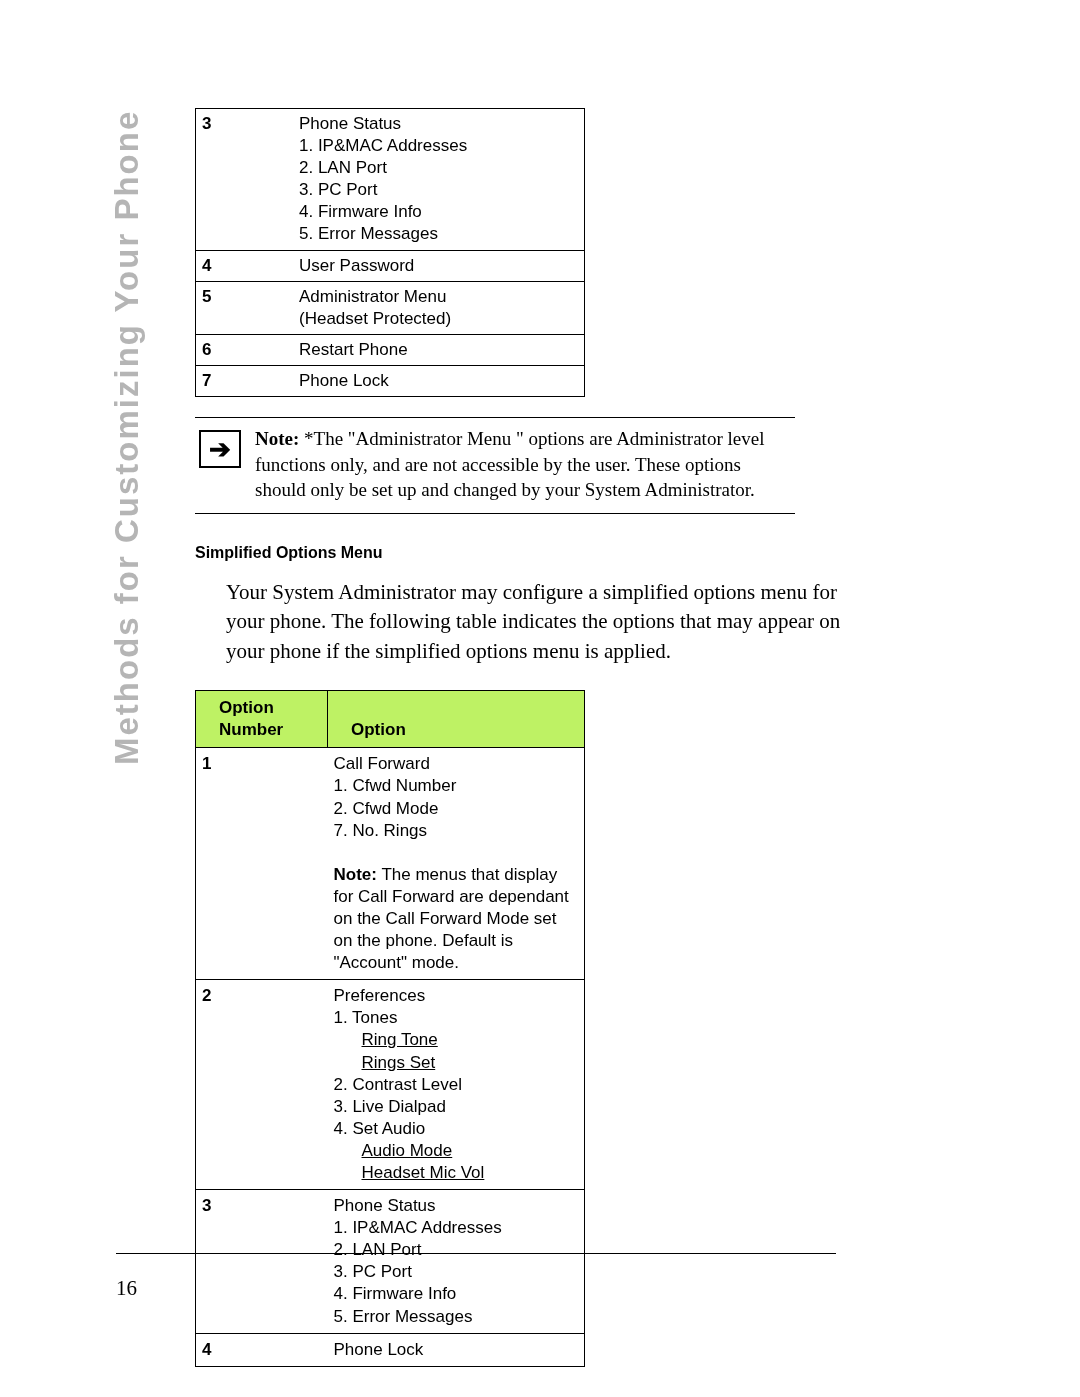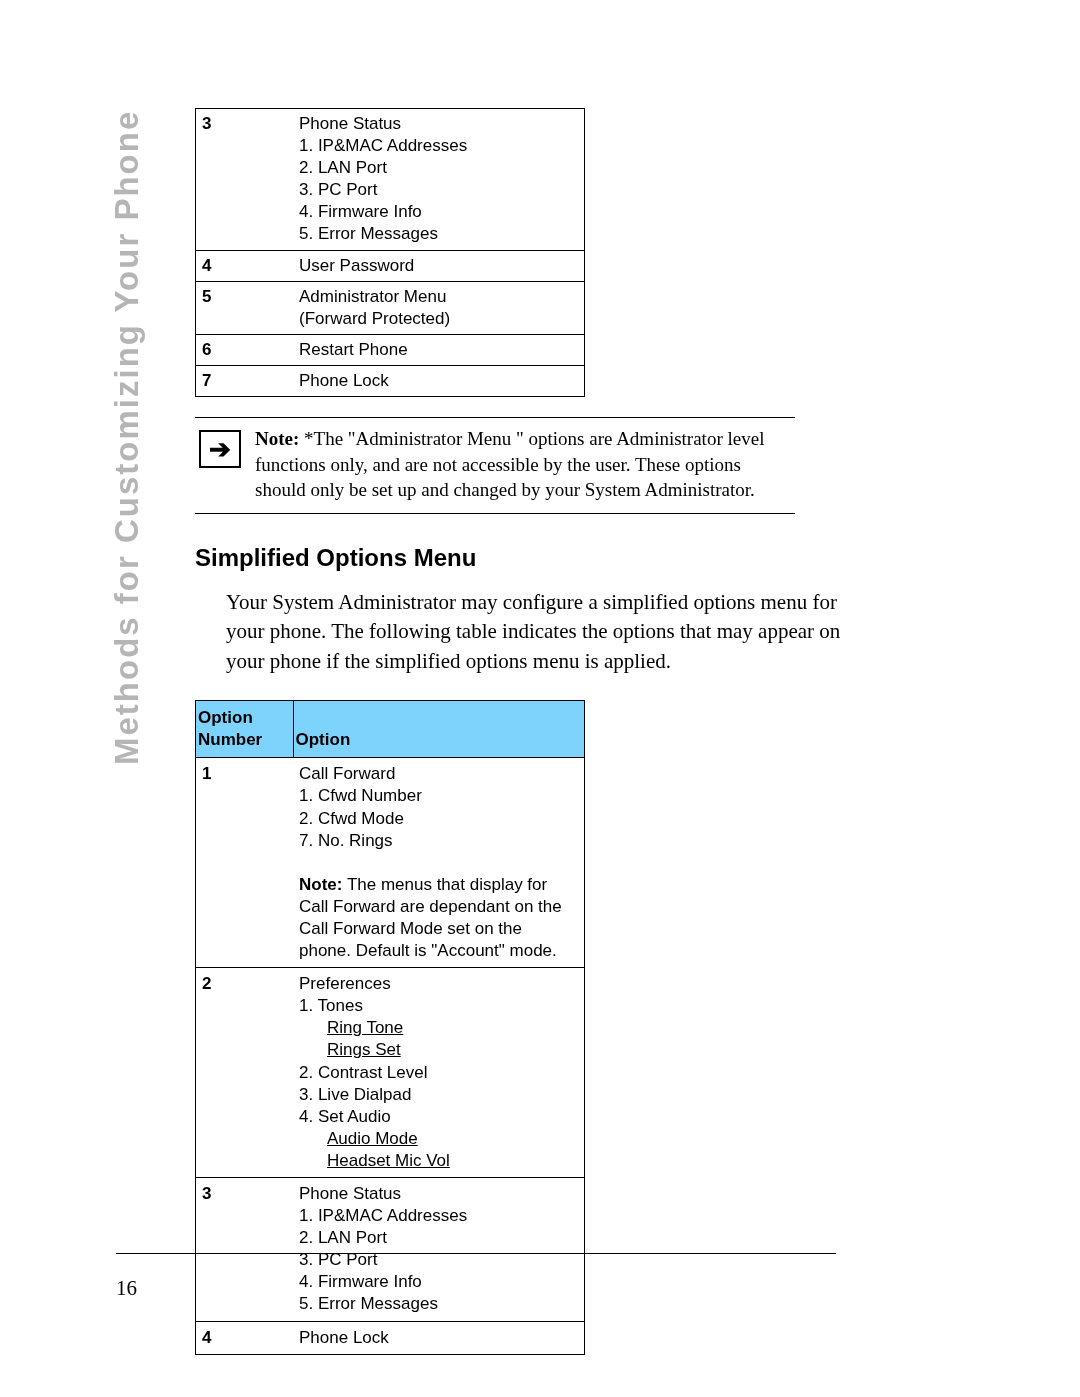--- a/index.html
+++ b/index.html
@@ -95,21 +95,21 @@
     flex: 1;
     font-family: "Times New Roman", Times, serif;
   }
   .note-text .lbl {
     font-weight: bold;
   }
 
   .h2 {
     font-family: Arial, Helvetica, sans-serif;
     font-weight: bold;
-    font-size: 24px;
+    font-size: 16px;
     margin-top: 30px;
     margin-bottom: 16px;
   }
 
   .body-para {
     width: 640px;
     font-size: 21px;
     line-height: 1.4;
     font-family: "Times New Roman", Times, serif;
     margin-bottom: 24px;
@@ -117,25 +117,25 @@
   }
 
   .opt-table2 {
     border-collapse: collapse;
     width: 390px;
     font-family: Arial, Helvetica, sans-serif;
     font-size: 17px;
     line-height: 1.3;
   }
   .opt-table2 th {
-    background: #7dd3fc;
+    background: #bef264;
     border: 1px solid #000;
     text-align: left;
     font-weight: bold;
-    padding: 6px 2px;
+    padding: 6px 23px;
     vertical-align: bottom;
   }
   .opt-table2 th:first-child { width: 85px; }
   .opt-table2 td {
     border-top: 1px solid #000;
     padding: 5px 6px;
     vertical-align: top;
   }
   .opt-table2 tr:last-child td { border-bottom: 1px solid #000; }
   .opt-table2 td:first-child {
@@ -182,21 +182,21 @@
     <tr>
       <td>4</td>
       <td>
         <span class="opt-title">User Password</span>
       </td>
     </tr>
     <tr>
       <td>5</td>
       <td>
         <span class="opt-title">Administrator Menu</span><br>
-        <span>(Forward Protected)</span>
+        <span>(Headset Protected)</span>
       </td>
     </tr>
     <tr>
       <td>6</td>
       <td>
         <span class="opt-title">Restart Phone</span>
       </td>
     </tr>
     <tr>
       <td>7</td>

